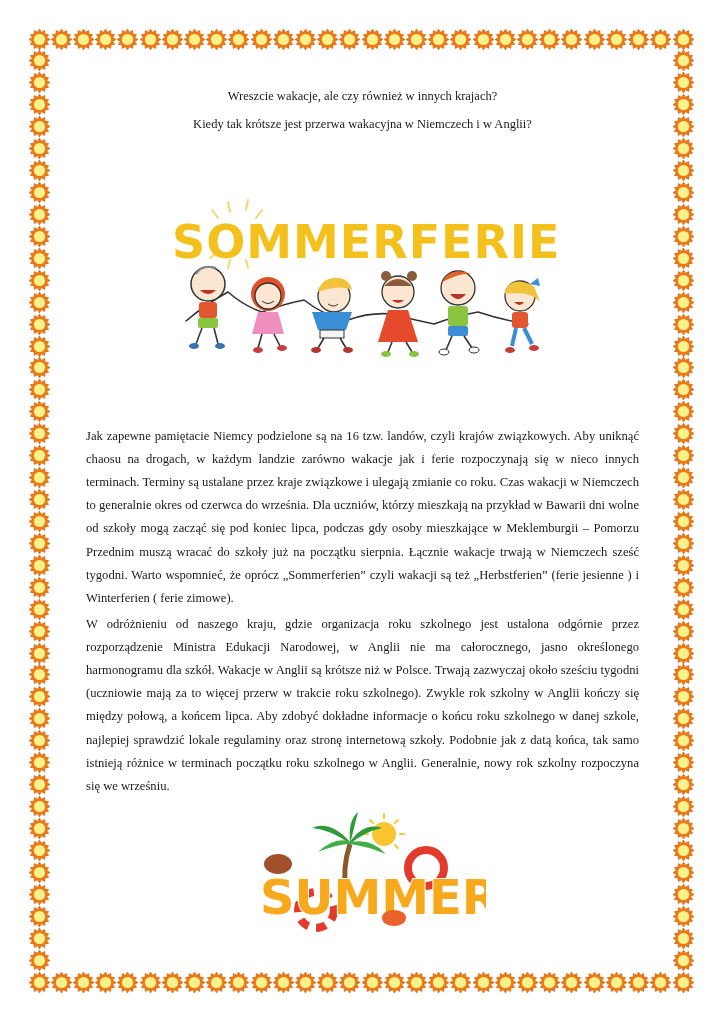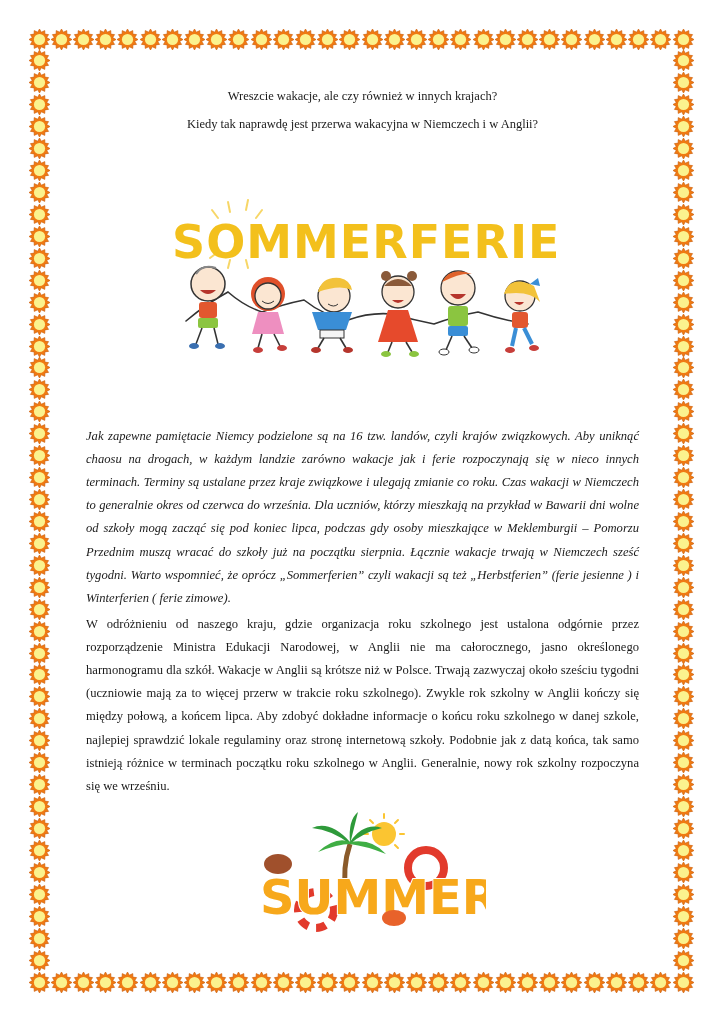--- a/index.html
+++ b/index.html
@@ -53,21 +53,21 @@
     }
     .body-text {
       position: absolute;
       left: 0;
       width: 553px;
       font-size: 12.6px;
       line-height: 23.2px;
       text-align: justify;
       text-align-last: left;
     }
-    .body-text.p1 { top: 412px; font-style: italic; }
+    .body-text.p1 { top: 412px; }
     .body-text.p2 { top: 600px; }
     .banner-summer {
       position: absolute;
       left: 160px;
       top: 806px;
       width: 240px;
       height: 134px;
     }
   </style>
 </head>
@@ -647,21 +647,21 @@
         <circle cx="10.5" cy="10.5" r="5.6" fill="#fbf28e"></circle>
       </svg></span>
     <span class="sun" style="left: 672.5px; top: 949.57px;"><svg width="21" height="21" viewBox="0 0 21 21">
         <polygon points="10.5,0 12.3,3.2 15.8,1.6 15.9,5.1 19.6,5.6 17.7,8.6 21,10.5 17.7,12.4 19.6,15.4 15.9,15.9 15.8,19.4 12.3,17.8 10.5,21 8.7,17.8 5.2,19.4 5.1,15.9 1.4,15.4 3.3,12.4 0,10.5 3.3,8.6 1.4,5.6 5.1,5.1 5.2,1.6 8.7,3.2" fill="#f07a12" stroke="#c85a08" stroke-width="0.6"></polygon>
         <circle cx="10.5" cy="10.5" r="5.6" fill="#fbf28e"></circle>
       </svg></span>
   </div>
 
 <div class="page">
   <div class="heading h1">Wreszcie wakacje, ale czy również w innych krajach?</div>
-  <div class="heading h2">Kiedy tak naprawdę jest przerwa wakacyjna w Niemczech i w Anglii?</div>
+  <div class="heading h2">Kiedy tak krótsze jest przerwa wakacyjna w Niemczech i w Anglii?</div>
 
   <div class="banner-sommer">
     <svg width="390" height="170" viewBox="0 0 390 170">
 
       <g stroke="#f6d04d" stroke-width="2" stroke-linecap="round" opacity="0.85">
         <line x1="62" y1="6" x2="64" y2="16"></line>
         <line x1="82" y1="4" x2="80" y2="14"></line>
         <line x1="96" y1="14" x2="90" y2="22"></line>
         <line x1="46" y1="14" x2="52" y2="22"></line>
         <line x1="44" y1="62" x2="52" y2="56"></line>

